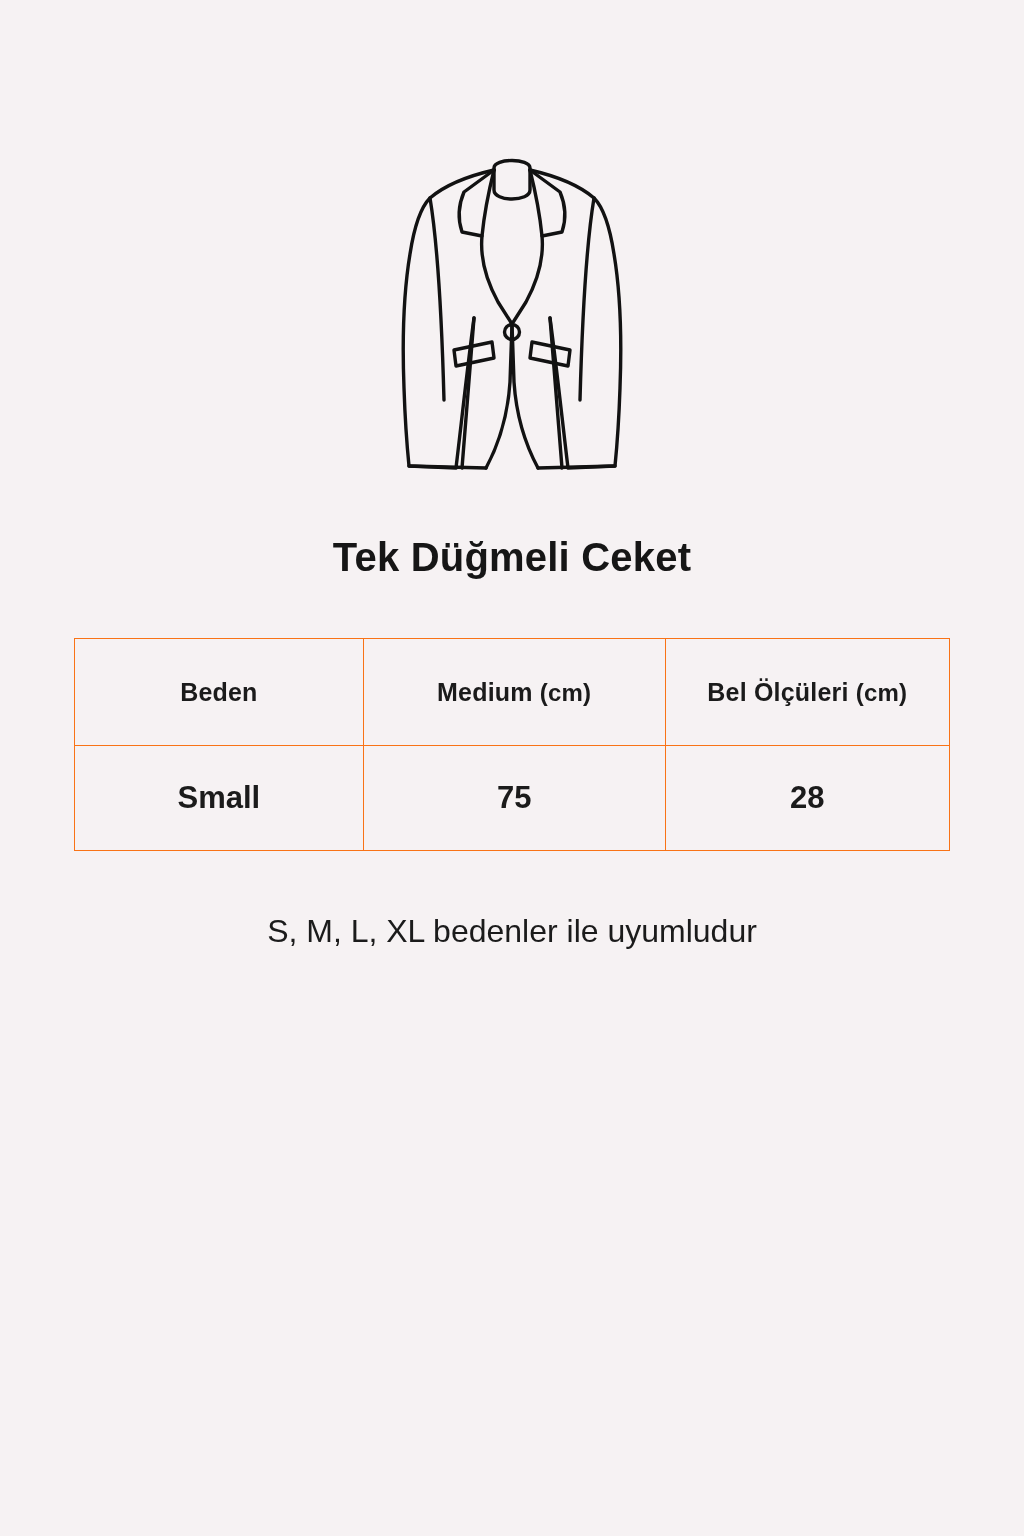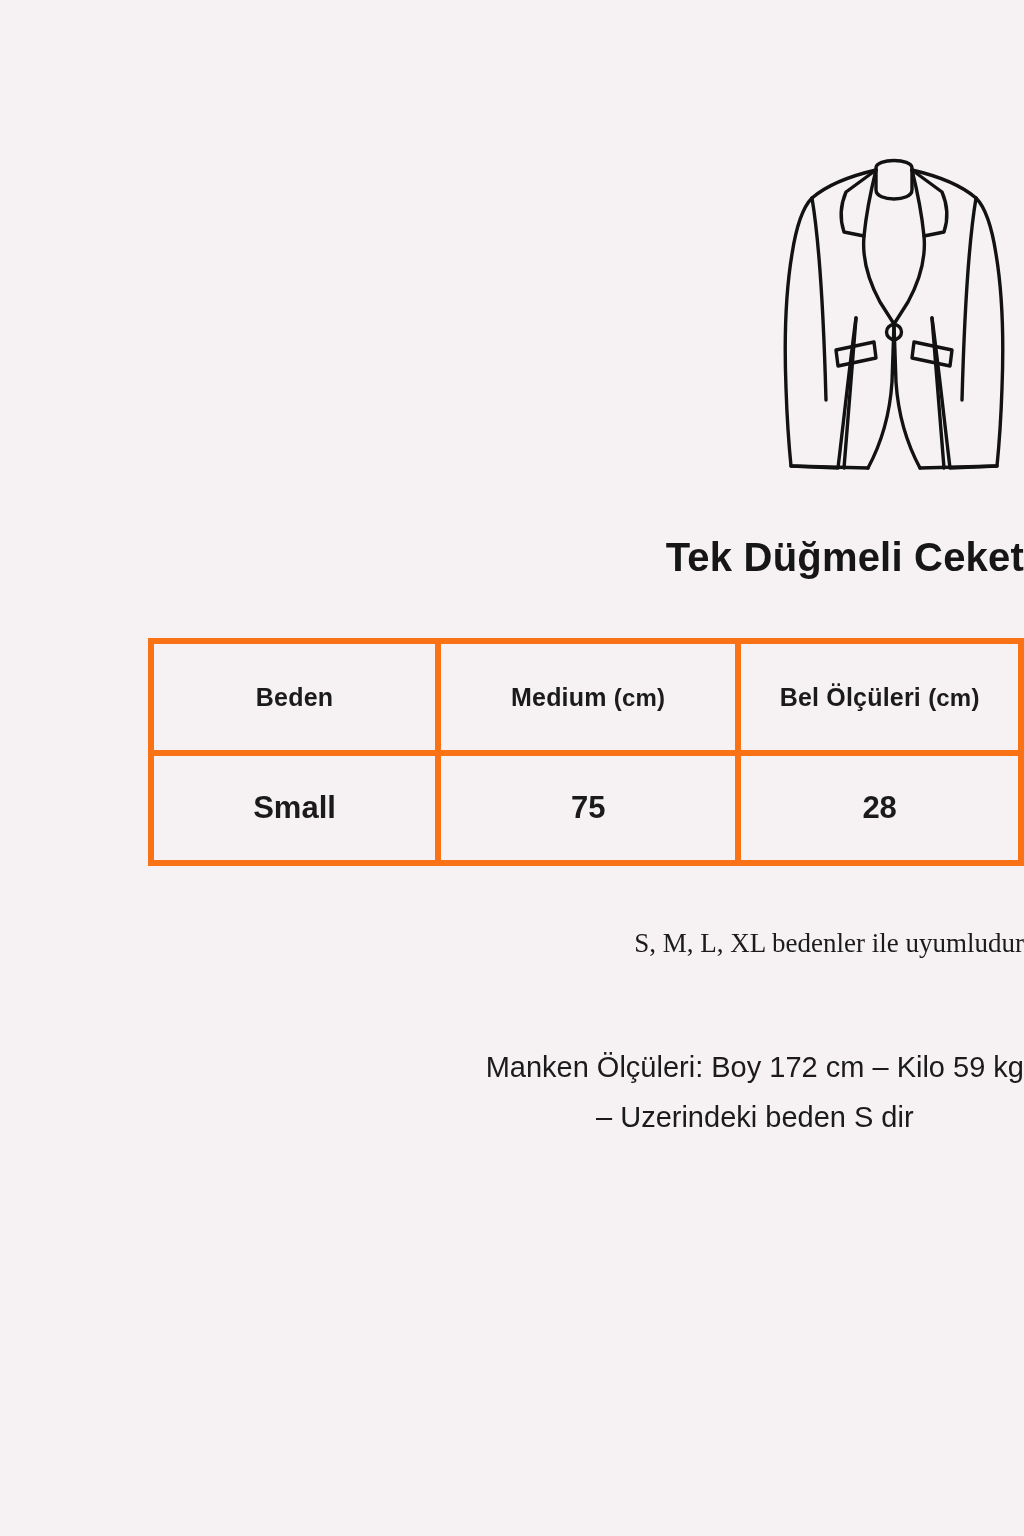--- a/index.html
+++ b/index.html
@@ -14,21 +14,21 @@
     color: #1b1b1b;
     overflow: hidden;
   }
   .page {
     position: relative;
     width: 1024px;
     height: 1536px;
     box-sizing: border-box;
     display: flex;
     flex-direction: column;
-    align-items: flex-end;
+    align-items: center;
   }
 
   
   .illustration {
     margin-top: 150px;
     width: 260px;
     height: 340px;
     display: block;
   }
 
@@ -47,21 +47,21 @@
     margin-top: 58px;
     width: 876px;
   }
   table.size-table {
     width: 100%;
     border-collapse: collapse;
     table-layout: fixed;
   }
   table.size-table th,
   table.size-table td {
-    border: 6px solid #f97316;
+    border: 1px solid #f97316;
     text-align: center;
     color: #1b1b1b;
   }
   table.size-table th {
     height: 104px;
     font-size: 25px;
     font-weight: bold;
     letter-spacing: 0.2px;
   }
   table.size-table th .unit {
@@ -73,24 +73,23 @@
     font-size: 31px;
     font-weight: bold;
   }
   table.size-table col.c1 { width: 33%; }
   table.size-table col.c2 { width: 34.5%; }
   table.size-table col.c3 { width: 32.5%; }
 
   
   .note-compat {
     margin-top: 62px;
-    font-size: 27px;
+    font-size: 32px;
     text-align: center;
     color: #1b1b1b;
-    font-family: Liberation Serif, serif;
   }
   .note-model {
     margin-top: 84px;
     font-size: 29px;
     text-align: center;
     line-height: 1.72;
     color: #1b1b1b;
   }
   .note-model .line2 {
     display: block;
@@ -164,18 +163,14 @@
           <td>Small</td>
           <td>75</td>
           <td>28</td>
         </tr>
       </tbody>
     </table>
   </div>
 
   <div class="note-compat">S, M, L, XL bedenler ile uyumludur</div>
 
-  <div class="note-model">
-    <span>Manken Ölçüleri: Boy 172 cm – Kilo 59 kg</span>
-    <span class="line2">– Uzerindeki beden S dir</span>
-  </div>
 
 </div>
 
 </body></html>

